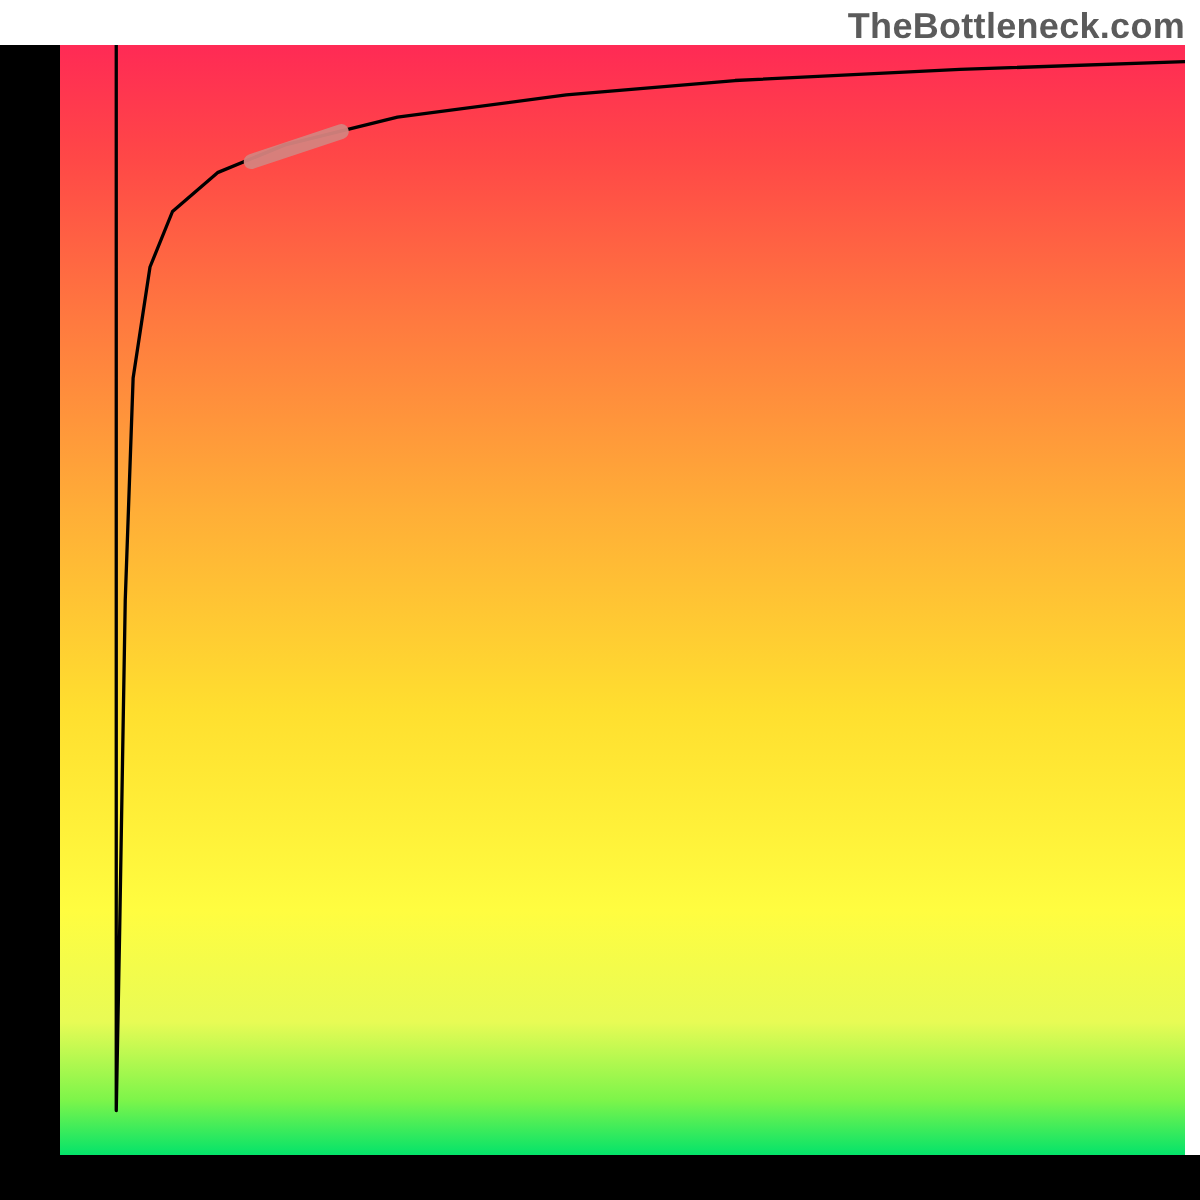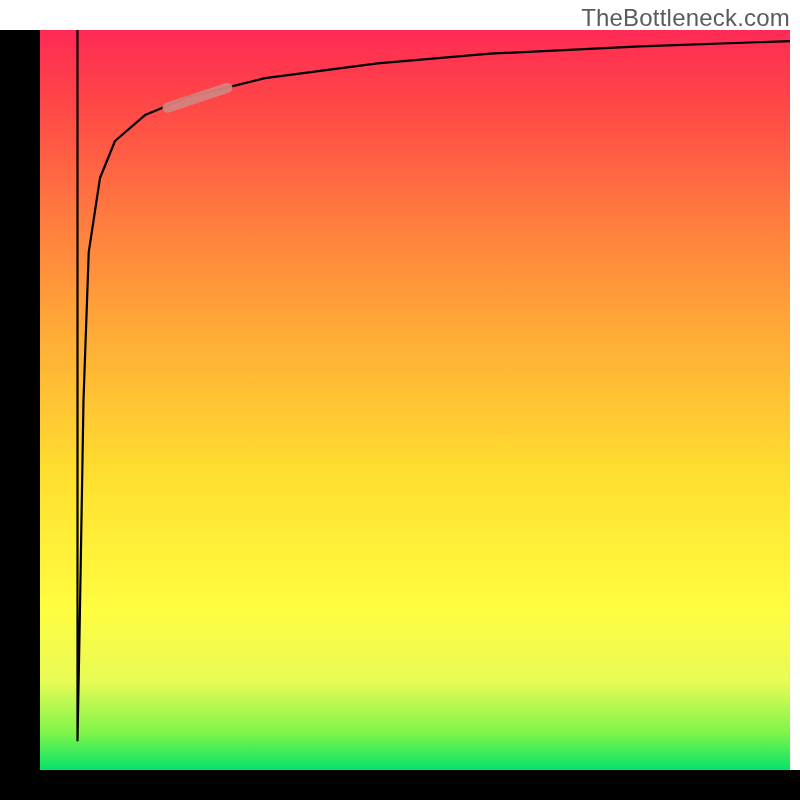--- a/index.html
+++ b/index.html
@@ -19,21 +19,21 @@
   svg {
     position: absolute;
     top: 0;
     left: 0;
   }
   .watermark {
     position: absolute;
     top: 4px;
     right: 10px;
     font-size: 24px;
-    font-weight: 400;
+    font-weight: 700;
     color: #5b5b5b;
     letter-spacing: 0.2px;
     user-select: none;
   }
 </style>
 </head>
 <body>
 
 <div class="stage">
 

